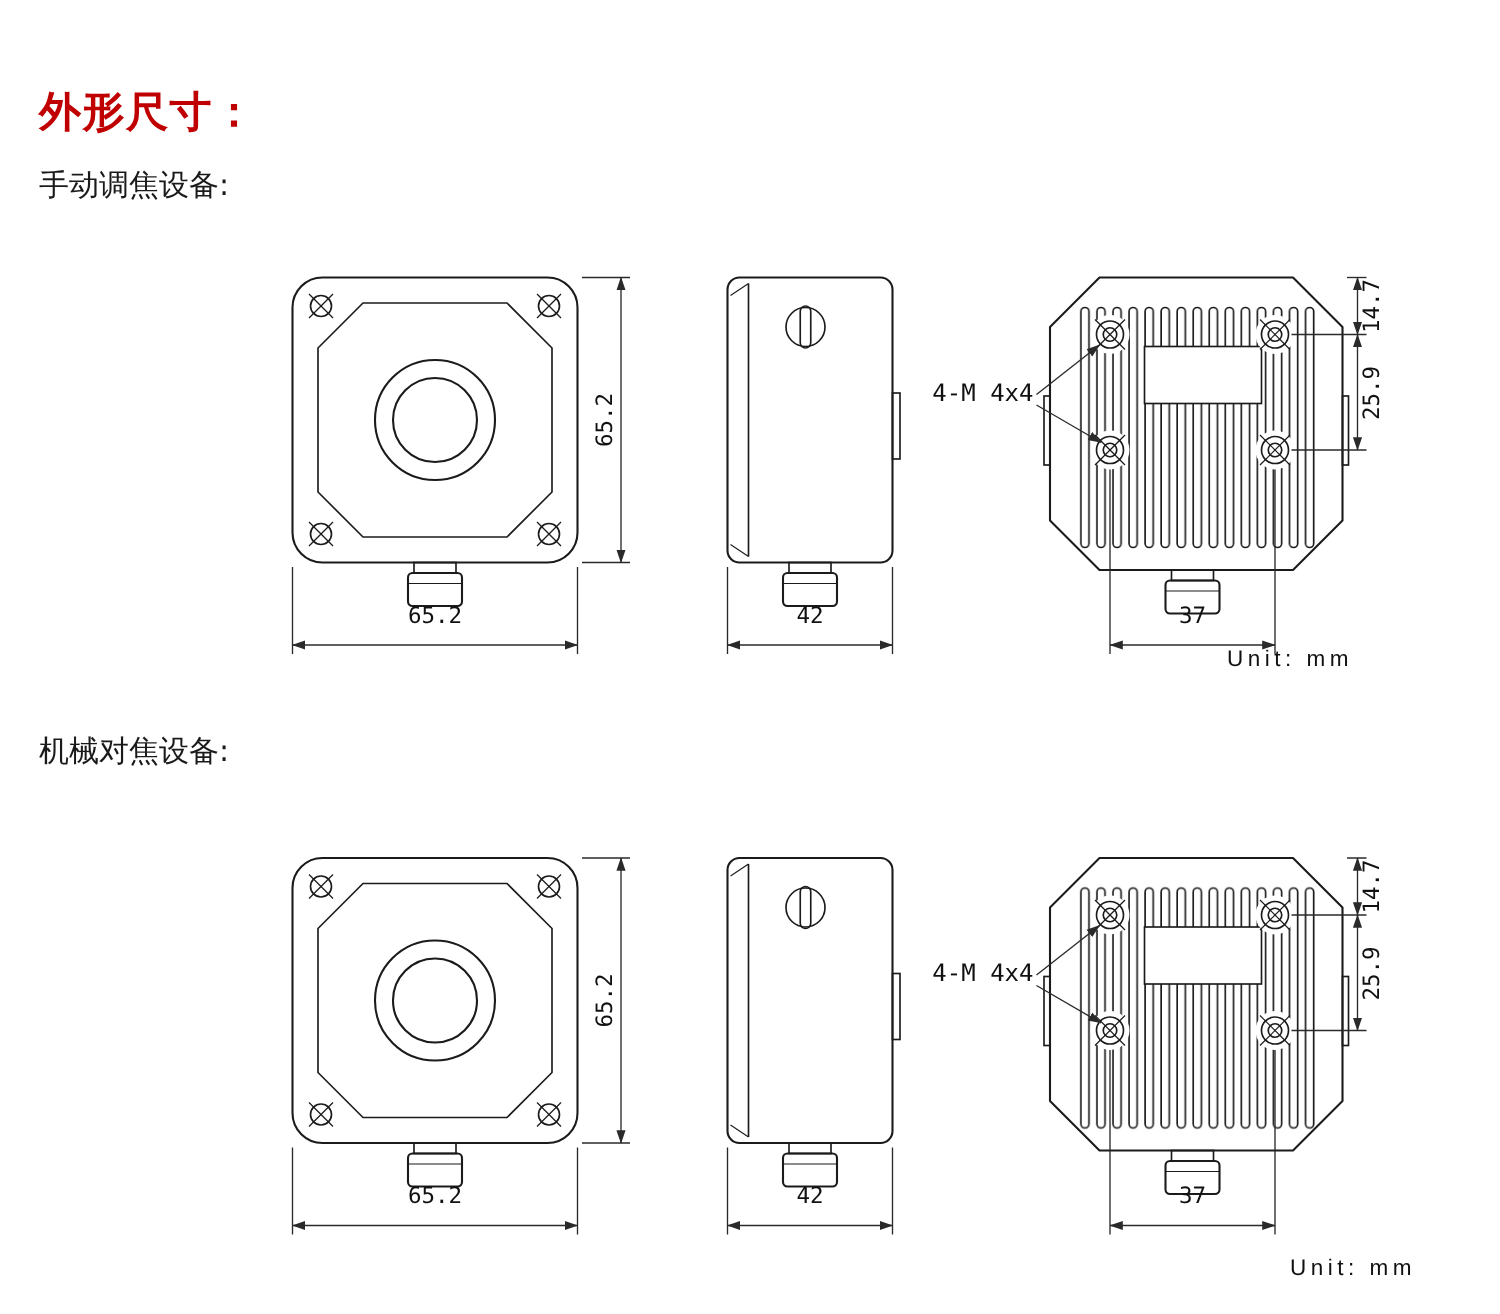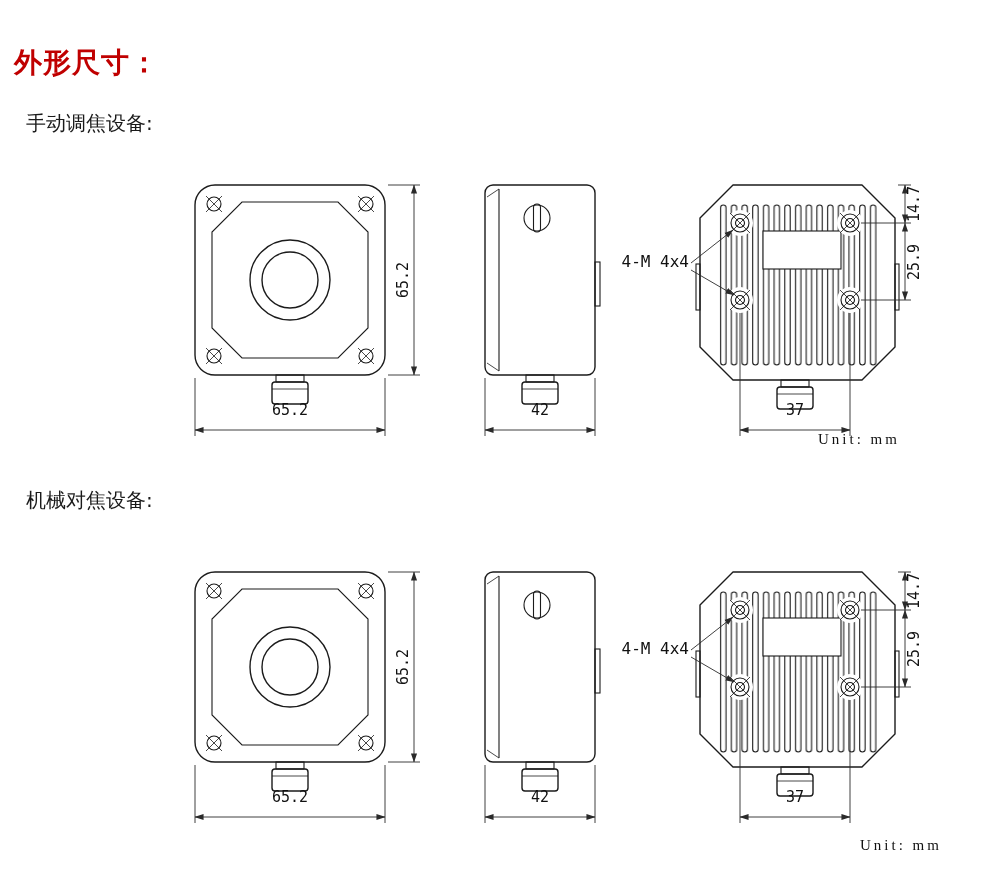--- a/index.html
+++ b/index.html
@@ -2,29 +2,29 @@
 <html><head>
 <meta charset="utf-8">
 <style>
   * { box-sizing: border-box; }
   html,body { margin:0; padding:0; }
   body {
     width:1000px; height:876px; background:#ffffff; position:relative;
     font-family:"DejaVu Sans", sans-serif; overflow:hidden;
   }
   .title {
-    position:absolute; left:10px; top:40px; margin:4px;
+    position:absolute; left:10px; top:40px; margin:16px;
     font-size:28px; font-weight:bold; color:#c00000; letter-spacing:1px;
   }
   .section-label {
     position:absolute; left:26px; font-size:20px; color:#1a1a1a;
   }
   .row { position:absolute; left:0; }
   .unit {
-    position:absolute; font-family:Liberation Serif, serif;
+    position:absolute; font-family:Liberation Sans, sans-serif;
     font-size:15px; letter-spacing:3px; color:#111;
   }
   .outline { fill:none; stroke:#1b1b1b; stroke-width:1.4; stroke-linejoin:round; }
   .thin    { fill:none; stroke:#1b1b1b; stroke-width:1.1; }
   .hair    { fill:none; stroke:#1b1b1b; stroke-width:0.8; }
   .panel   { fill:#ffffff; stroke:#1b1b1b; stroke-width:1.1; }
   .blank   { fill:#ffffff; stroke:none; }
   .dim     { stroke:#2a2a2a; stroke-width:0.9; fill:none; }
   .dim-text{ font-family:"DejaVu Sans Mono", monospace; font-size:15px; fill:#111; }
   .spec    { font-size:16px; }

